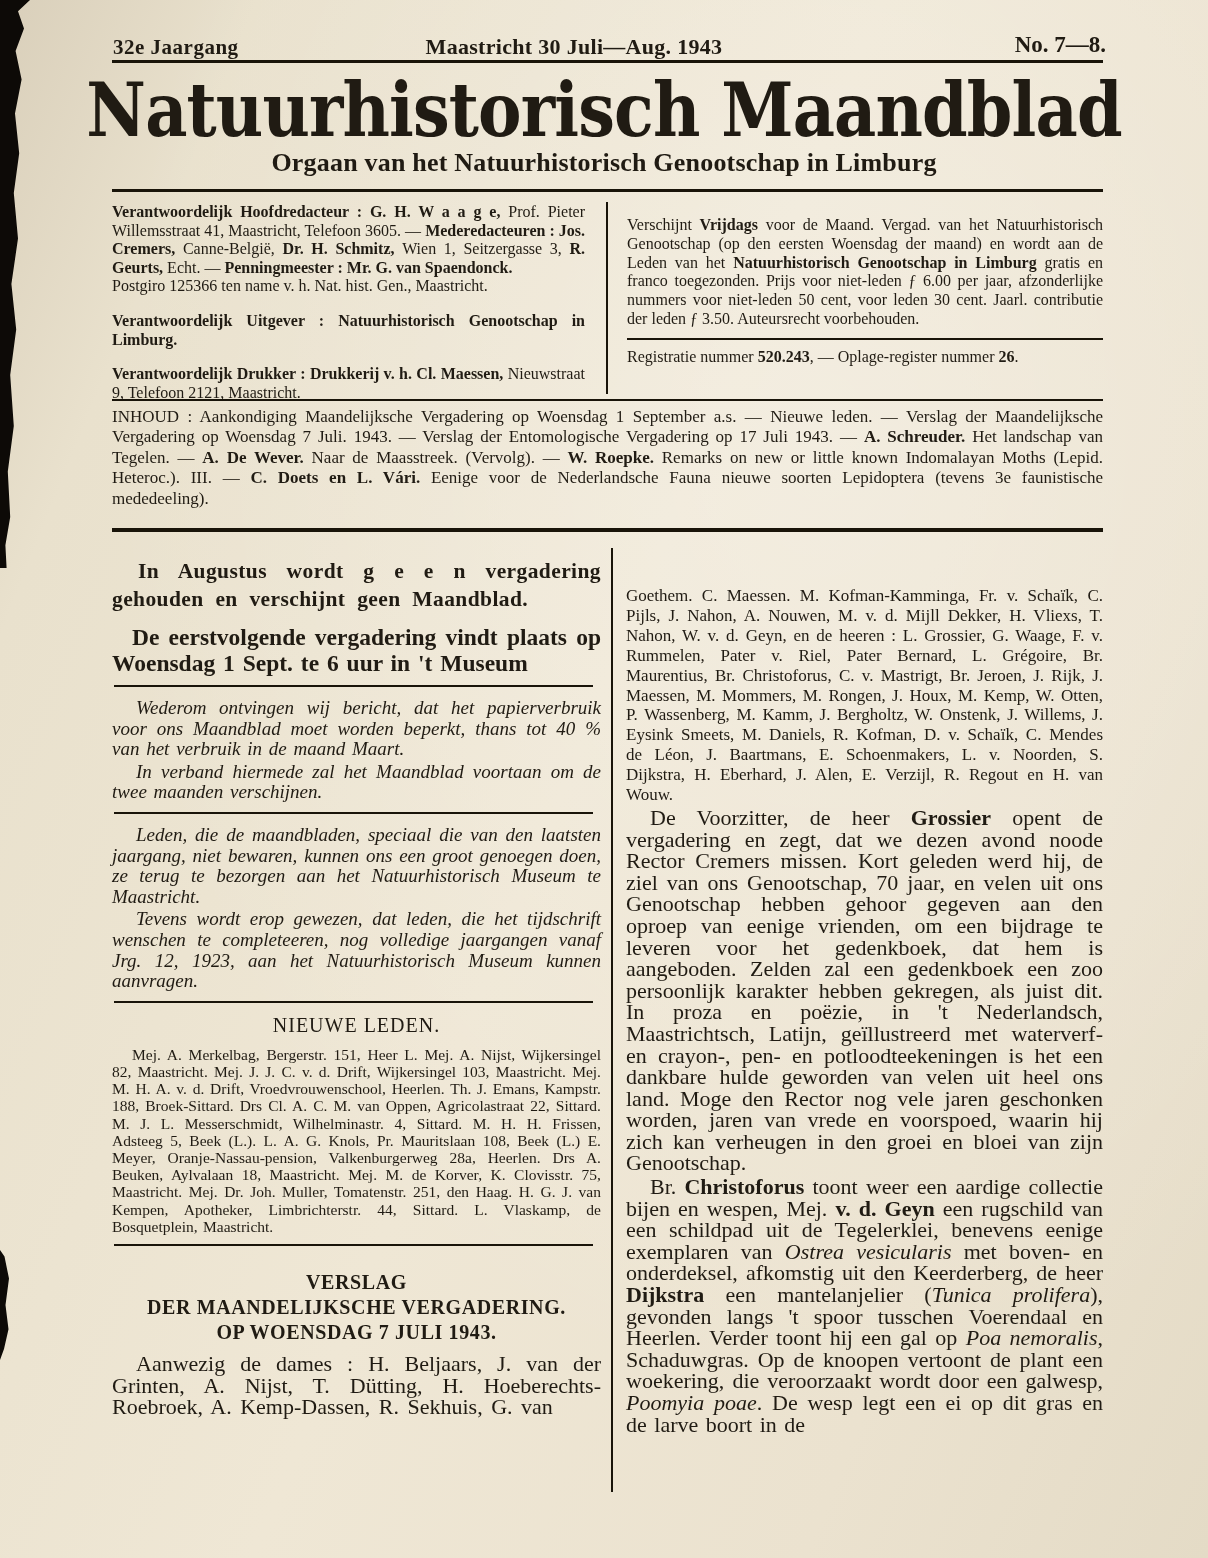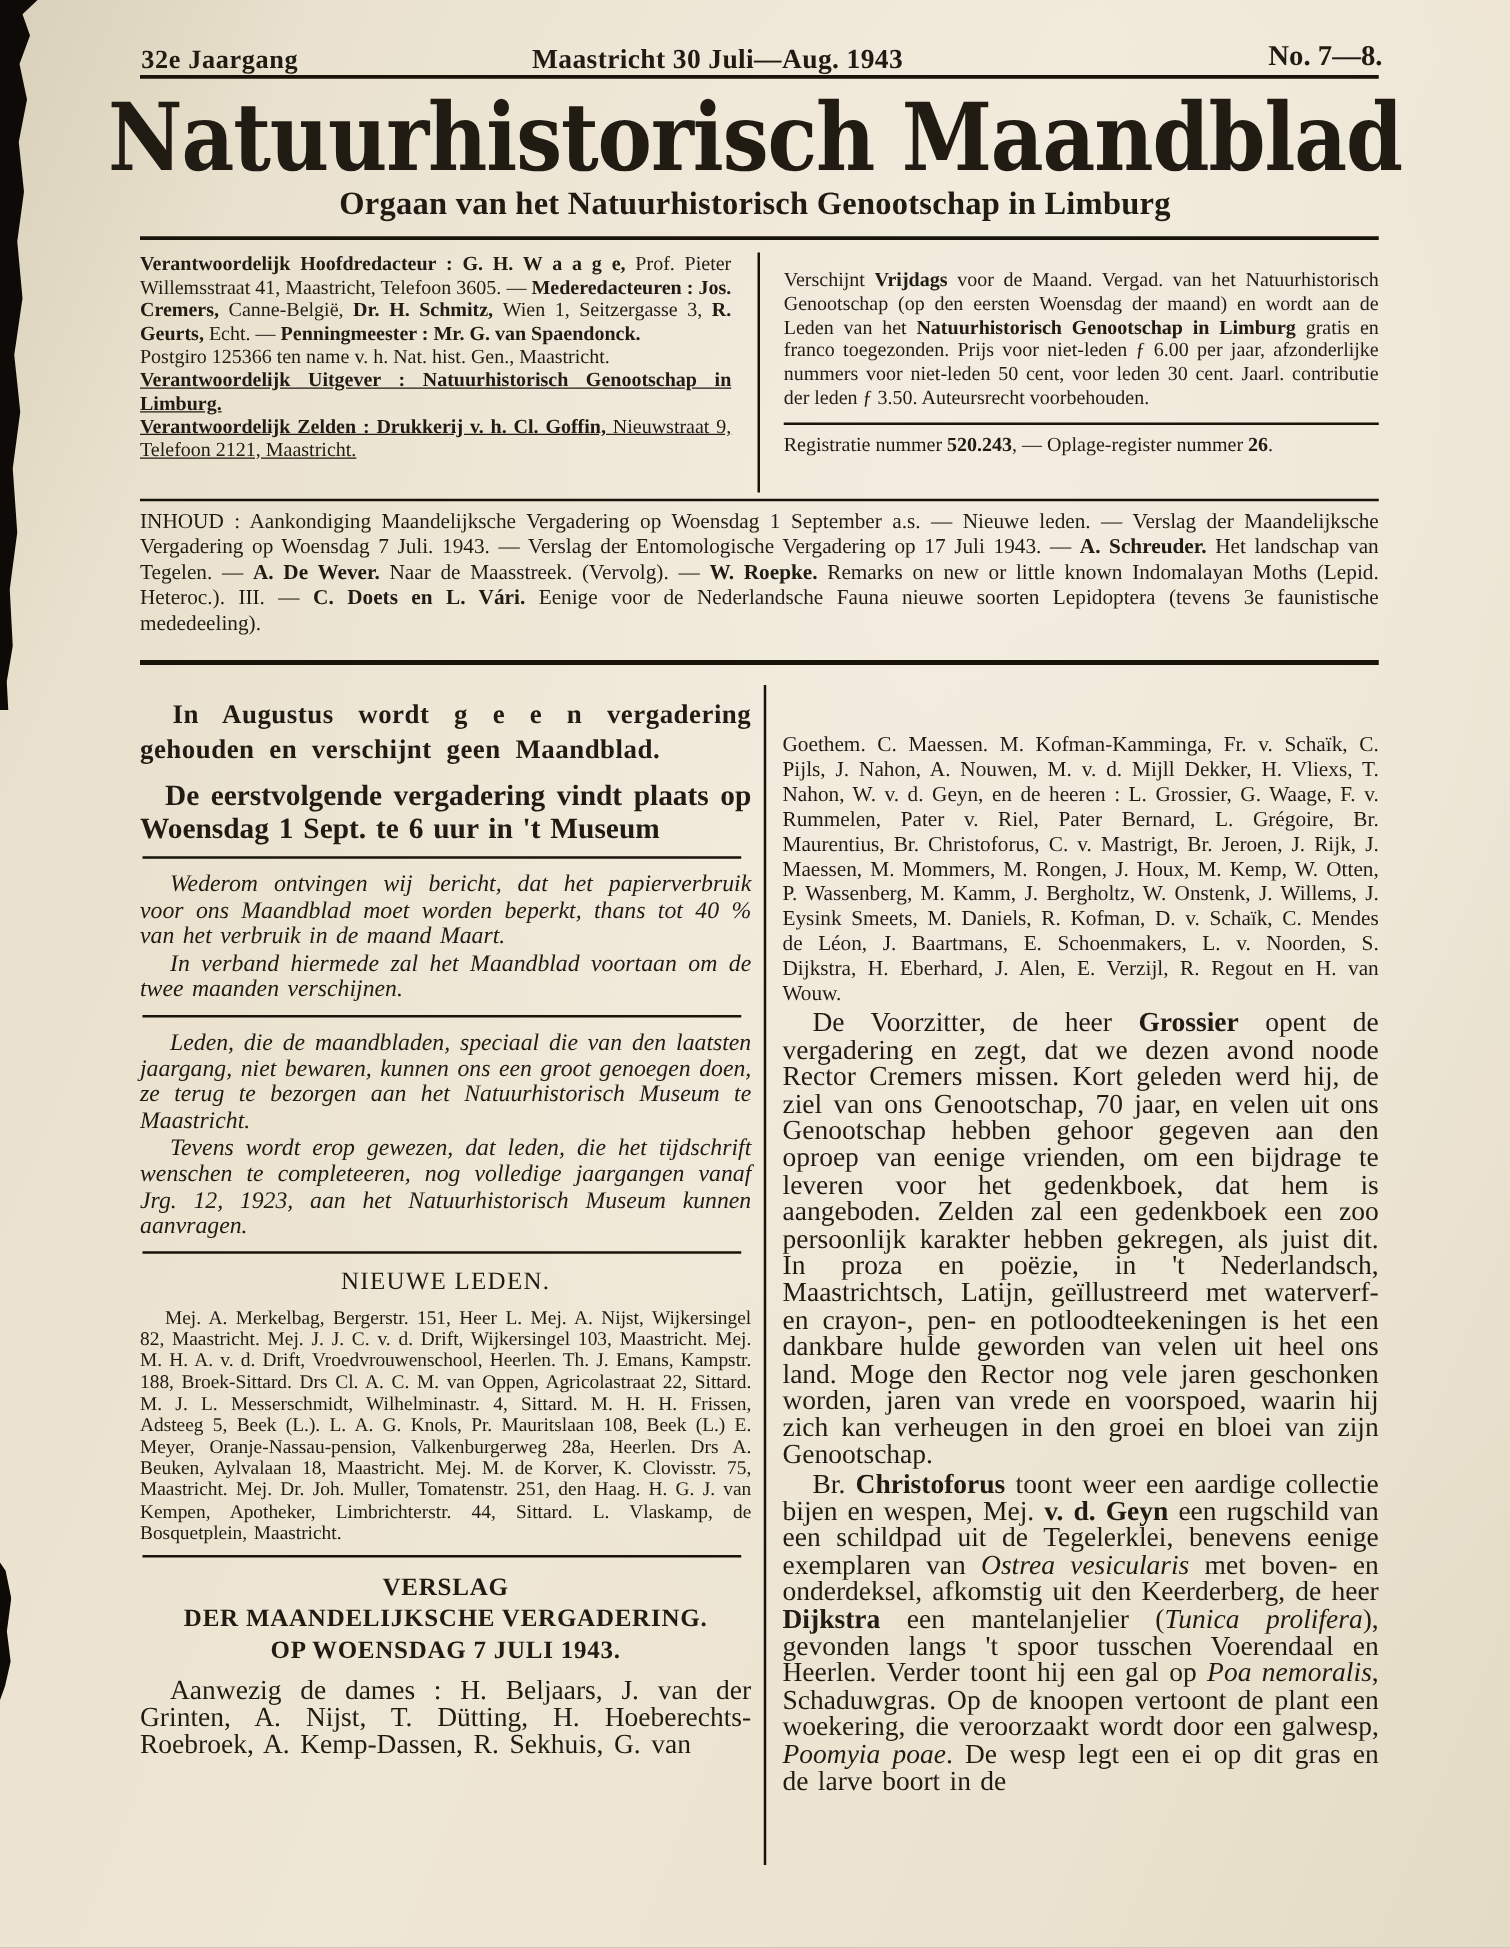--- a/index.html
+++ b/index.html
@@ -43,39 +43,39 @@
     position:absolute;left:50%;top:66px;white-space:nowrap;
     transform:translateX(-50%) scaleX(.87);transform-origin:center top;
     font-family:"DejaVu Serif",serif;font-weight:bold;font-size:75px;letter-spacing:-1px;
   }
   .subtitle{position:absolute;left:0;right:0;top:148px;text-align:center;font-size:26px;font-weight:bold;letter-spacing:.2px;}
 
   
   .imprint-left{position:absolute;left:112px;top:203px;width:473px;font-size:16px;line-height:18.6px;text-align:justify;}
   .imprint-right{position:absolute;left:627px;top:216px;width:476px;font-size:16px;line-height:18.8px;text-align:justify;}
   .imprint-left p,.imprint-right p{text-align:justify;}
-  .imprint-left .mt{margin-top:0;text-decoration:underline;}
+  .imprint-left .mt{margin-top:16px;}
   .reg-rule{height:2px;background:var(--rule);margin:9px 0 8px 0;}
 
   .inhoud{position:absolute;left:112px;top:407px;width:991px;font-size:17px;line-height:20.4px;text-align:justify;word-spacing:1px;}
 
   
   .col-left{position:absolute;left:112px;top:552px;width:489px;}
   .col-right{position:absolute;left:626px;top:550px;width:477px;}
   .hr{height:2px;background:var(--rule);margin:9px 8px 0 2px;}
 
   .ann1{font-size:21.5px;font-weight:bold;line-height:28px;text-align:justify;text-indent:26px;word-spacing:6px;margin-top:5px;letter-spacing:.4px;}
   .ann2{font-size:23.5px;font-weight:bold;line-height:26px;text-align:justify;text-indent:20px;word-spacing:2px;margin-top:11px;}
   .notice{font-size:19px;font-style:italic;line-height:20.6px;text-align:justify;text-indent:24px;word-spacing:2px;}
   .notice.first{margin-top:11px;}
   .notice.follow{margin-top:2px;}
   .sec-head{font-size:20px;font-weight:normal;text-align:center;letter-spacing:1px;margin-top:11px;}
   .small-list{font-size:15.5px;line-height:17.2px;text-align:justify;text-indent:20px;word-spacing:1.5px;margin-top:9px;}
   .verslag-head{font-size:20px;font-weight:bold;text-align:center;letter-spacing:.6px;line-height:25px;}
-  .verslag-head.l1{margin-top:12px;}
+  .verslag-head.l1{margin-top:24px;}
   .body-par{font-size:22px;line-height:21.6px;text-align:justify;text-indent:24px;word-spacing:3px;}
   .col-left .body-par{margin-top:8px;}
   .col-right .cont{font-size:17px;line-height:19.9px;text-align:justify;word-spacing:1.5px;text-indent:0;margin-top:36px;}
   .col-right .body-par{margin-top:2px;word-spacing:2px;}
   .b{font-weight:bold;}
   .i{font-style:italic;}
 </style>
 </head>
 <body>
 
@@ -90,21 +90,21 @@
   <div class="rule rule-header"></div>
 
   <h1 class="title">Natuurhistorisch Maandblad</h1>
   <div class="subtitle">Orgaan van het Natuurhistorisch Genootschap in Limburg</div>
   <div class="rule rule-subtitle"></div>
 
   <div class="imprint-left">
     <p><span class="b">Verantwoordelijk Hoofdredacteur : </span><span class="b">G. H. W a a g e, </span><span>Prof. Pieter Willemsstraat 41, Maastricht, Telefoon 3605. — </span><span class="b">Mederedacteuren : </span><span class="b">Jos. Cremers, </span><span>Canne-België, </span><span class="b">Dr. H. Schmitz, </span><span>Wien 1, Seitzergasse 3, </span><span class="b">R. Geurts, </span><span>Echt. — </span><span class="b">Penningmeester : Mr. G. van Spaendonck.</span></p>
     <p><span>Postgiro 125366 ten name v. h. Nat. hist. Gen., Maastricht.</span></p>
     <p class="mt"><span class="b">Verantwoordelijk Uitgever : Natuurhistorisch Genootschap in Limburg.</span></p>
-    <p class="mt"><span class="b">Verantwoordelijk Zelden : Drukkerij v. h. Cl. Goffin, </span><span>Nieuwstraat 9, Telefoon 2121, Maastricht.</span></p>
+    <p class="mt"><span class="b">Verantwoordelijk Drukker : Drukkerij v. h. Cl. Maessen, </span><span>Nieuwstraat 9, Telefoon 2121, Maastricht.</span></p>
   </div>
   <div class="imprint-divider"></div>
   <div class="imprint-right">
     <p><span>Verschijnt </span><span class="b">Vrijdags</span><span> voor de Maand. Vergad. van het Natuurhistorisch Genootschap (op den eersten Woensdag der maand) en wordt aan de Leden van het </span><span class="b">Natuurhistorisch Genootschap in Limburg</span><span> gratis en franco toegezonden. Prijs voor niet-leden ƒ 6.00 per jaar, afzonderlijke nummers voor niet-leden 50 cent, voor leden 30 cent. Jaarl. contributie der leden ƒ 3.50. Auteursrecht voorbehouden.</span></p>
     <div class="reg-rule"></div>
     <p><span>Registratie nummer </span><span class="b">520.243</span><span>, — Oplage-register nummer </span><span class="b">26</span><span>.</span></p>
   </div>
 
   <div class="rule rule-imprint"></div>
   <p class="inhoud"><span>INHOUD : Aankondiging Maandelijksche Vergadering op Woensdag 1 September a.s. — Nieuwe leden. — Verslag der Maandelijksche Vergadering op Woensdag 7 Juli. 1943. — Verslag der Entomologische Vergadering op 17 Juli 1943. — </span><span class="b">A. Schreuder.</span><span> Het landschap van Tegelen. — </span><span class="b">A. De Wever.</span><span> Naar de Maasstreek. (Vervolg). — </span><span class="b">W. Roepke.</span><span> Remarks on new or little known Indomalayan Moths (Lepid. Heteroc.). III. — </span><span class="b">C. Doets en L. Vári.</span><span> Eenige voor de Nederlandsche Fauna nieuwe soorten Lepidoptera (tevens 3e faunistische mededeeling).</span></p>

